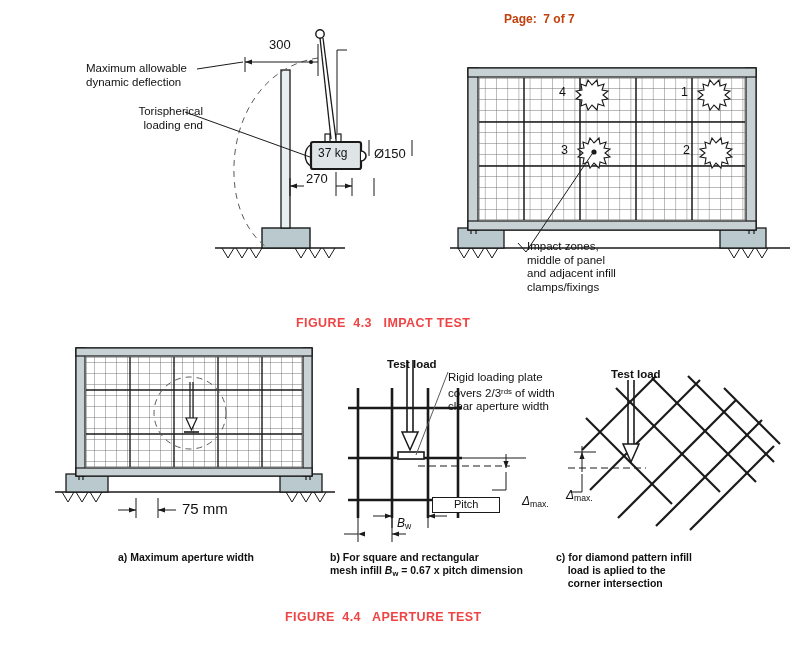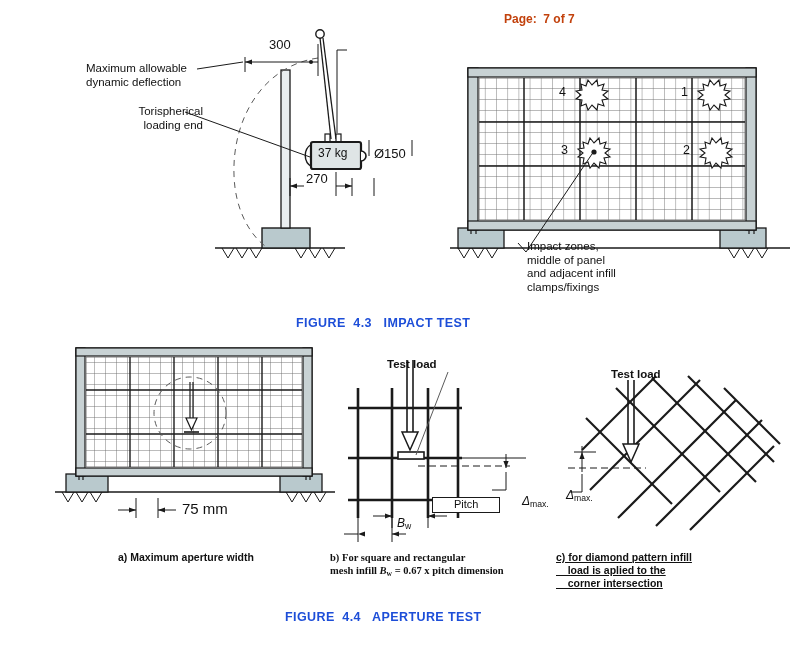--- a/index.html
+++ b/index.html
@@ -7,21 +7,21 @@
     width:800px;height:658px;
     background:#ffffff;
     font-family:"Liberation Sans", sans-serif;
     color:#000;
     position:relative;
     overflow:hidden;
   }
   .page{position:absolute;left:0;top:0;width:800px;height:658px;}
   .abs{position:absolute;}
   .txt{position:absolute;font-size:11.5px;line-height:13.5px;color:#111;white-space:pre;}
-  .figtitle{position:absolute;font-size:12.5px;font-weight:bold;letter-spacing:.4px;color:#1d4ed8;white-space:pre;}
+  .figtitle{position:absolute;font-size:12.5px;font-weight:bold;letter-spacing:.4px;color:#ef4444;white-space:pre;}
   .pagehdr{position:absolute;font-size:12px;font-weight:bold;color:#c2410c;white-space:pre;}
   .cap{position:absolute;font-size:10.5px;line-height:13px;color:#111;white-space:pre;font-weight:bold;}
   svg{display:block;overflow:visible;}
   .sub{font-size:.72em;vertical-align:-.25em;}
   .sup{font-size:.68em;vertical-align:.38em;}
   .ital{font-style:italic;}
 </style>
 </head>
 <body>
 
@@ -318,20 +318,23 @@
         <line x1="14" y1="194" x2="28" y2="194" stroke-width="1"></line>
         <path d="M 28 194 l 7 -2.6 l 0 5.2 z" fill="#1a1a1a" stroke="none"></path>
         <line x1="62" y1="194" x2="76" y2="194" stroke-width="1"></line>
         <path d="M 62 194 l 7 -2.6 l 0 5.2 z" fill="#1a1a1a" stroke="none"></path>
       </g>
     </svg>
   </div>
 
   <div class="txt" style="left:387px;top:358px;font-weight:bold;">Test load</div>
 
+  <div class="txt" style="left:448px;top:371px;"><span>Rigid loading plate
+covers 2/3</span><span class="sup">rds</span><span> of width
+clear aperture width</span></div>
 
   <div class="txt" style="left:432px;top:497px;border:1px solid #1a1a1a;padding:0 21px;background:#fff;font-size:11px;">Pitch</div>
 
   <div class="txt" style="left:397px;top:517px;font-size:12px;"><span class="ital">B</span><span class="sub">w</span></div>
 
   <div class="txt" style="left:522px;top:495px;font-size:12px;"><span class="ital">Δ</span><span class="sub">max.</span></div>
 
   <div class="abs" style="left:560px;top:340px;">
     <svg width="240" height="190" viewBox="0 0 240 190">
       <g stroke="#1a1a1a" fill="none" stroke-width="2.2">
@@ -364,21 +367,21 @@
       </g>
     </svg>
   </div>
 
   <div class="txt" style="left:611px;top:368px;font-weight:bold;">Test load</div>
 
   <div class="txt" style="left:566px;top:489px;font-size:12px;"><span class="ital">Δ</span><span class="sub">max.</span></div>
 
   <div class="cap" style="left:118px;top:551px;">a) Maximum aperture width</div>
 
-  <div class="cap" style="left:330px;top:551px;font-family:Liberation Serif, serif;"><span>b) For square and rectangular</span><br><span>mesh infill </span><span class="ital">B</span><span class="sub">w</span><span> = 0.67 x pitch dimension</span></div>
-
-  <div class="cap" style="left:556px;top:551px;text-decoration:underline;">c) for diamond pattern infill
+  <div class="cap" style="left:330px;top:551px;"><span>b) For square and rectangular</span><br><span>mesh infill </span><span class="ital">B</span><span class="sub">w</span><span> = 0.67 x pitch dimension</span></div>
+
+  <div class="cap" style="left:556px;top:551px;">c) for diamond pattern infill
     load is aplied to the
     corner intersection</div>
 
   <div class="figtitle" style="left:285px;top:610px;">FIGURE  4.4   APERTURE TEST</div>
 
 </div>
 
 </body></html>

